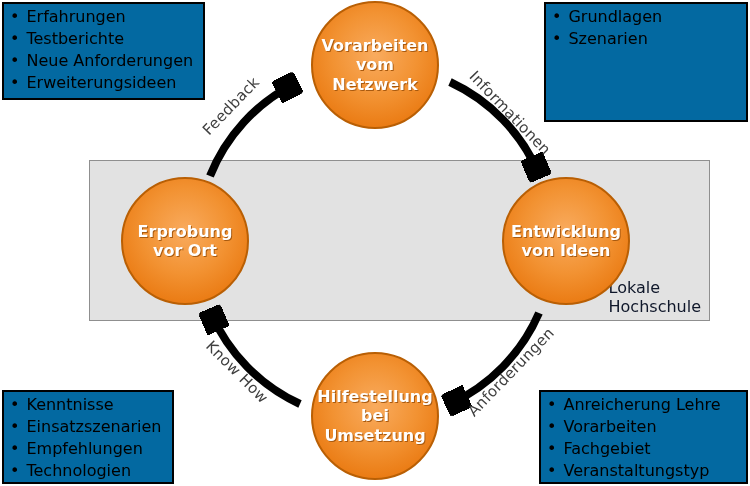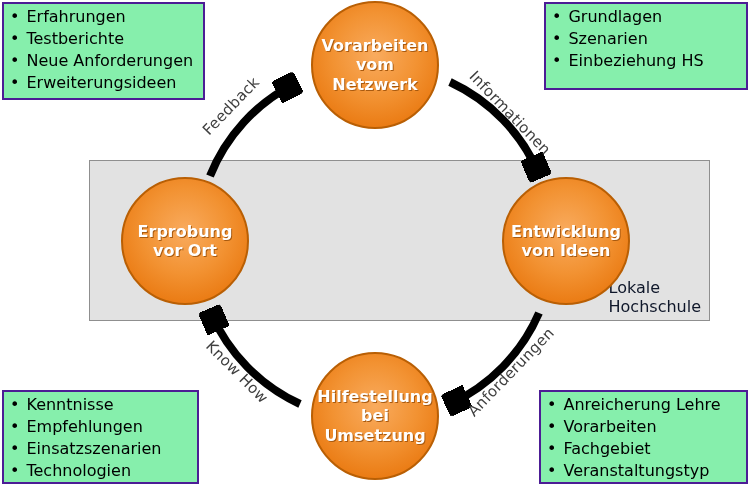--- a/index.html
+++ b/index.html
@@ -37,28 +37,28 @@
   .node-top    { left:311px; top:1px; }
   .node-right  { left:502px; top:177px;justify-content:center; }
   .node-bottom { left:311px; top:352px; }
   .node-left   { left:121px; top:177px; }
   .node-label {
     text-align:center; color:#ffffff; font-weight:bold; font-size:16px;
     line-height:1.2; white-space:pre-line; text-shadow:1px 1px 0 #a85a10;
   }
   
   .cbox {
-    position:absolute; background:#86efac; border:2px solid #4c1d95;
+    position:absolute; background:#0369a1; border:2px solid #000000;
     box-sizing:border-box; padding:2px 6px; font-size:16px; color:#000;
   }
   .cbox .item { line-height:22px; white-space:nowrap; }
   .cbox .bullet { margin-right:7px; }
   .box-tl { left:2px;   top:2px;   width:203px; height:98px; }
-  .box-tr { left:544px; top:2px;   width:204px; height:88px; }
-  .box-bl { left:2px;   top:390px; width:197px; height:94px; }
+  .box-tr { left:544px; top:2px;   width:204px; height:120px; }
+  .box-bl { left:2px;   top:390px; width:172px; height:94px; }
   .box-br { left:539px; top:390px; width:209px; height:94px; }
 </style>
 </head>
 <body>
 
 <div class="stage">
 
   <div class="band">
     <div class="band-label">Lokale
 Hochschule</div>
@@ -103,27 +103,26 @@
   <div class="cbox box-tl">
     <div class="item"><span class="bullet">•</span><span>Erfahrungen</span></div>
     <div class="item"><span class="bullet">•</span><span>Testberichte</span></div>
     <div class="item"><span class="bullet">•</span><span>Neue Anforderungen</span></div>
     <div class="item"><span class="bullet">•</span><span>Erweiterungsideen</span></div>
   </div>
 
   <div class="cbox box-tr">
     <div class="item"><span class="bullet">•</span><span>Grundlagen</span></div>
     <div class="item"><span class="bullet">•</span><span>Szenarien</span></div>
-    <div class="item"><span class="bullet">•</span><span>Einbeziehung HS</span></div>
   </div>
 
   <div class="cbox box-bl">
     <div class="item"><span class="bullet">•</span><span>Kenntnisse</span></div>
+    <div class="item"><span class="bullet">•</span><span>Einsatzszenarien</span></div>
     <div class="item"><span class="bullet">•</span><span>Empfehlungen</span></div>
-    <div class="item"><span class="bullet">•</span><span>Einsatzszenarien</span></div>
     <div class="item"><span class="bullet">•</span><span>Technologien</span></div>
   </div>
 
   <div class="cbox box-br">
     <div class="item"><span class="bullet">•</span><span>Anreicherung Lehre</span></div>
     <div class="item"><span class="bullet">•</span><span>Vorarbeiten</span></div>
     <div class="item"><span class="bullet">•</span><span>Fachgebiet</span></div>
     <div class="item"><span class="bullet">•</span><span>Veranstaltungstyp</span></div>
   </div>
 

